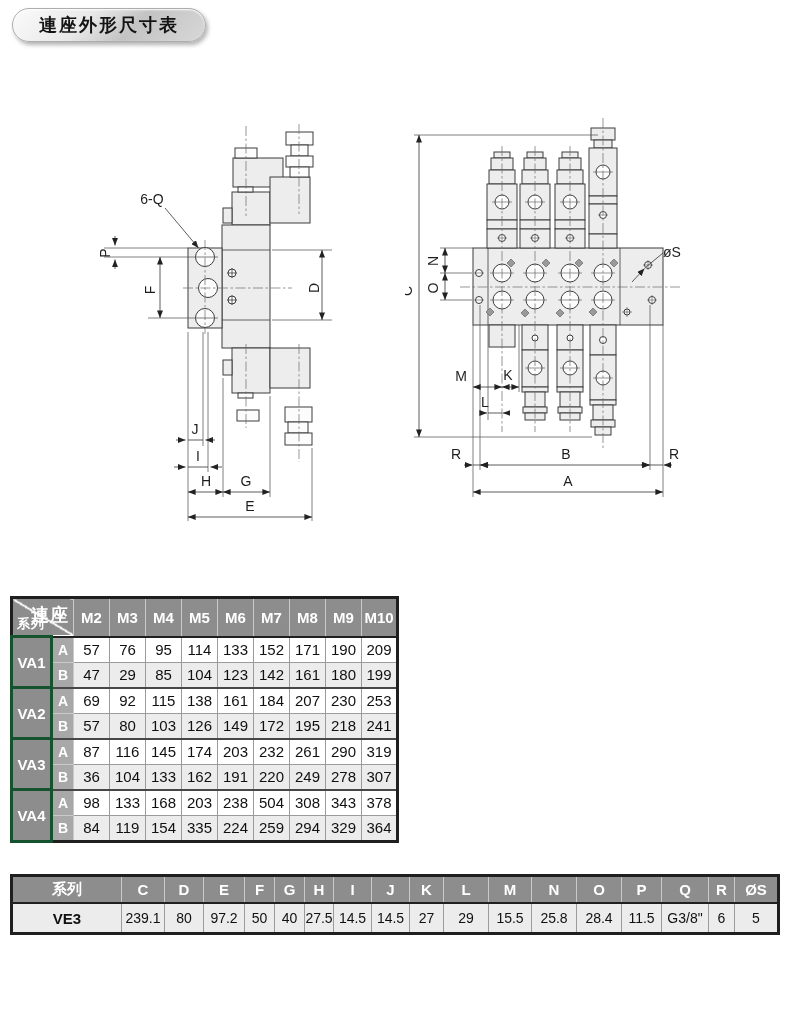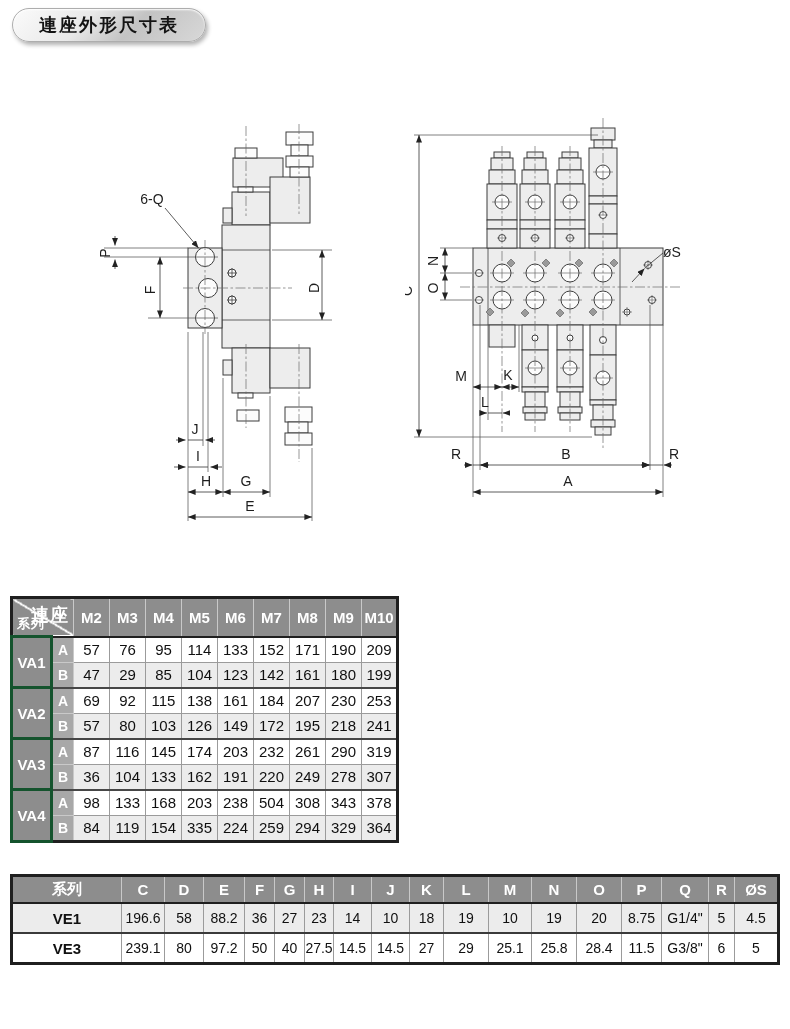--- a/index.html
+++ b/index.html
@@ -490,52 +490,32 @@
           <th>N</th>
           <th>O</th>
           <th>P</th>
           <th>Q</th>
           <th>R</th>
           <th>ØS</th>
         </tr>
     </thead>
     <tbody>
         <tr>
-          <th>VE1</th>
-          <td>196.6</td>
-          <td>58</td>
-          <td>88.2</td>
-          <td>36</td>
-          <td>27</td>
-          <td>23</td>
-          <td>14</td>
-          <td>10</td>
-          <td>18</td>
-          <td>19</td>
-          <td>10</td>
-          <td>19</td>
-          <td>20</td>
-          <td>8.75</td>
-          <td>G1/4"</td>
-          <td>5</td>
-          <td>4.5</td>
-        </tr>
-        <tr>
           <th>VE3</th>
           <td>239.1</td>
           <td>80</td>
           <td>97.2</td>
           <td>50</td>
           <td>40</td>
           <td>27.5</td>
           <td>14.5</td>
           <td>14.5</td>
           <td>27</td>
           <td>29</td>
-          <td>25.1</td>
+          <td>15.5</td>
           <td>25.8</td>
           <td>28.4</td>
           <td>11.5</td>
           <td>G3/8"</td>
           <td>6</td>
           <td>5</td>
         </tr>
       </tbody>
   </table>
 

